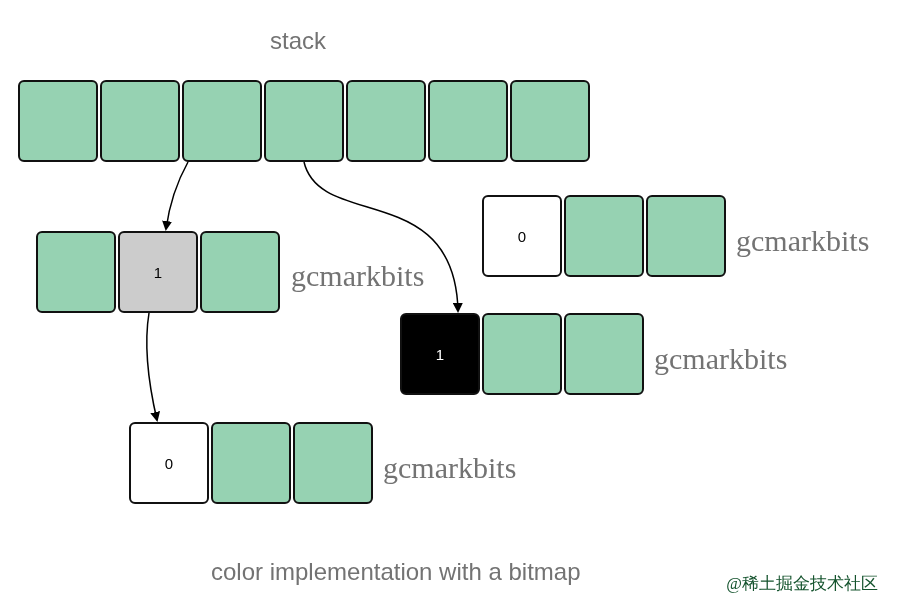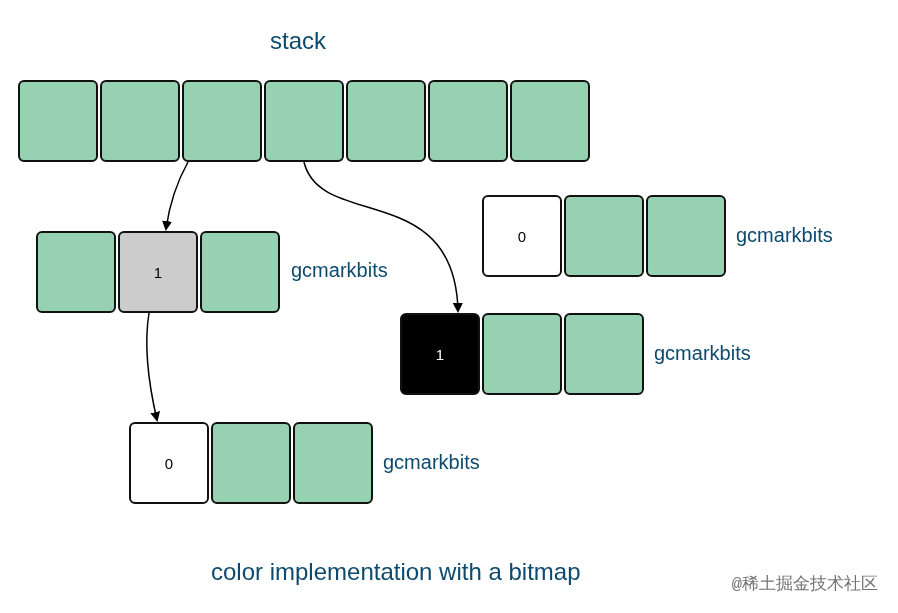--- a/index.html
+++ b/index.html
@@ -1,21 +1,21 @@
 <!DOCTYPE html>
 <html><head>
 <meta charset="utf-8">
 <style>
   html, body { margin:0; padding:0; background:#ffffff; }
   body { width:898px; height:613px; position:relative; overflow:hidden; font-family:"Liberation Sans", sans-serif; }
-  .txt { position:absolute; color:#0c4a6e; white-space:nowrap; }
+  .txt { position:absolute; color:#737373; white-space:nowrap; }
   .title { left:270px; top:27px; font-size:24px; }
   .caption { left:211px; top:558px; font-size:24px; }
-  .watermark { right:20px; top:572px; font-size:17px; color:#737373; font-family:Liberation Mono, monospace; }
-  .lbl { font-size:20px; }
+  .watermark { right:20px; top:572px; font-size:17px; color:#14532d; font-family:Liberation Serif, serif; }
+  .lbl { font-size:30px;font-family:Liberation Serif, serif; }
   .cell { position:absolute; width:80px; height:82px; box-sizing:border-box; border:2px solid #111; border-radius:6px; background:#96d2b2; display:flex; align-items:center; justify-content:center; font-size:15px; }
   .cell.white { background:#ffffff; color:#000; }
   .cell.gray { background:#cccccc; color:#000; }
   .cell.black { background:#000000; color:#ffffff; }
   svg.arrows { position:absolute; left:0; top:0; }
 </style>
 </head>
 <body>
 
 <div class="txt title">stack</div>

